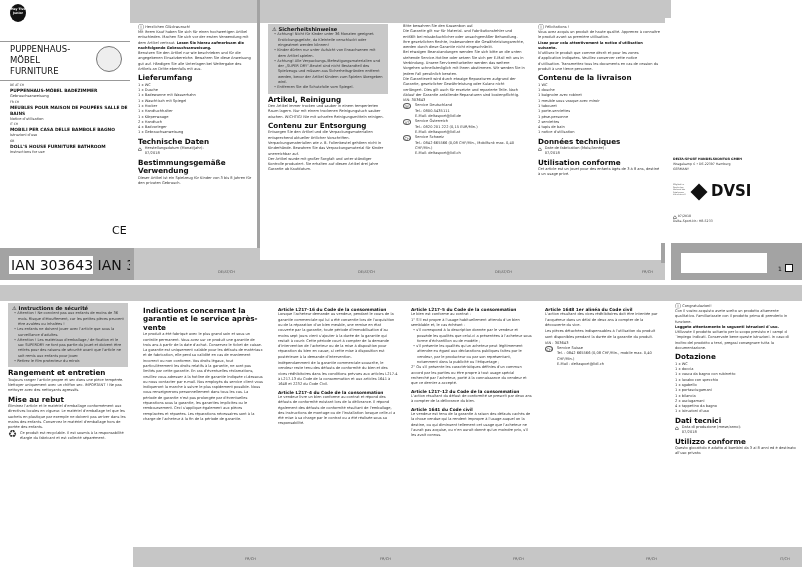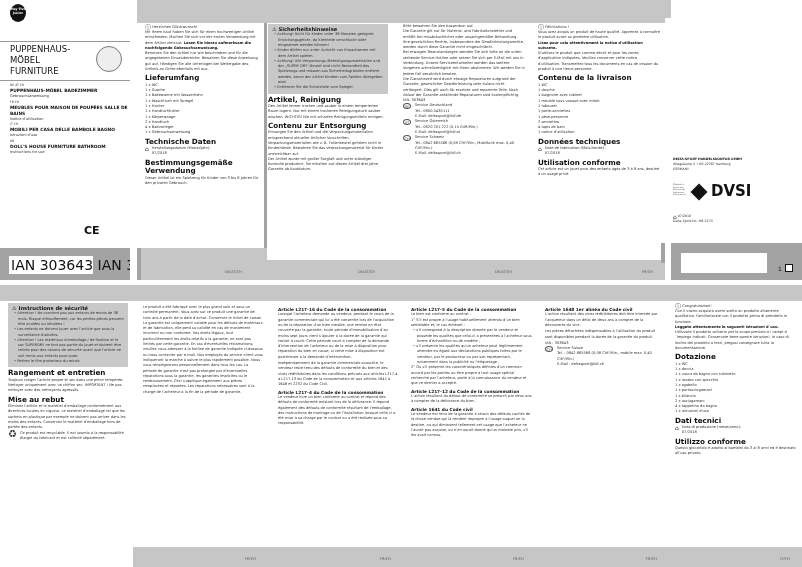--- a/index.html
+++ b/index.html
@@ -39,26 +39,26 @@
     <div style="font-size:3px">FR CH</div>
     <div class="b" style="font-size:4.4px;line-height:6px">MEUBLES POUR MAISON DE POUPÉES SALLE DE BAINS</div>
     <div>Notice d'utilisation</div>
     <div style="font-size:3px">IT CH</div>
     <div class="b" style="font-size:4.4px;line-height:6px">MOBILI PER CASA DELLE BAMBOLE BAGNO</div>
     <div>Istruzioni d'uso</div>
     <div style="font-size:3px">GB</div>
     <div class="b" style="font-size:4.4px;line-height:6px">DOLL'S HOUSE FURNITURE BATHROOM</div>
     <div>Instructions for use</div>
   </div>
-  <div style="position:absolute;left:84px;top:224px;font-size:11px;font-weight:bold;color:#111">CE</div>
+  <div style="position:absolute;left:112px;top:224px;font-size:11px;font-weight:normal;color:#111">CE</div>
   <div style="position:absolute;left:0;top:248px;width:130px;height:32px;background:#a3a3a3"></div>
   <div style="position:absolute;left:9px;top:256px;font-size:14px;color:#111;white-space:nowrap;background:linear-gradient(to right,#fff 0,#fff 84px,transparent 84px);padding:1px 2px">IAN 303643 IAN 303643</div>
 </div>
 
-<div class="page" style="left:137px;top:0;width:130px;height:280px">
+<div class="page" style="left:130px;top:0;width:130px;height:280px">
   <div class="topbar" style="left:0;width:130px"></div>
   <div style="position:absolute;left:127px;top:0;width:3px;height:280px;background:#a3a3a3"></div>
   <div style="position:absolute;left:0;top:248px;width:130px;height:32px;background:#c6c6c6"></div>
   <div style="position:absolute;left:0;top:248px;width:4px;height:32px;background:#a3a3a3"></div>
   <div style="position:absolute;left:8px;top:24px;width:114px">
     <div class="t"><span class="ic">ⓘ</span> <span>Herzlichen Glückwunsch!</span></div>
     <div class="t"><span>Mit Ihrem Kauf haben Sie sich für einen hochwertigen Artikel entschieden. Machen Sie sich vor der ersten Verwendung mit dem Artikel vertraut.</span> <span class="b">Lesen Sie hierzu aufmerksam die nachfolgende Gebrauchsanweisung.</span></div>
     <div class="t">Benutzen Sie den Artikel nur wie beschrieben und für die angegebenen Einsatzbereiche. Bewahren Sie diese Anweisung gut auf. Händigen Sie alle Unterlagen bei Weitergabe des Artikels an Dritte ebenfalls mit aus.</div>
     <div class="h1">Lieferumfang</div>
     <div class="t">
@@ -220,20 +220,21 @@
         <span>Ce produit est recyclable. Il est soumis à la responsabilité élargie du fabricant et est collecté séparément.</span>
       </div>
   </div>
   <div class="foot" style="left:110px;top:272px">FR/CH</div>
 </div>
 
 <div class="page" style="left:133px;top:285px;width:135px;height:282px">
   <div class="topbar" style="left:0;width:135px;height:16px"></div>
   <div class="footbar" style="left:0;top:262px;width:135px"></div>
   <div style="position:absolute;left:10px;top:20px;width:120px">
+    <div class="h1">Indications concernant la garantie et le service après-vente</div>
     <div class="t">Le produit a été fabriqué avec le plus grand soin et sous un contrôle permanent. Vous avez sur ce produit une garantie de trois ans à partir de la date d'achat. Conservez le ticket de caisse. La garantie est uniquement valable pour les défauts de matériaux et de fabrication, elle perd sa validité en cas de maniement incorrect ou non conforme. Vos droits légaux, tout particulièrement les droits relatifs à la garantie, ne sont pas limités par cette garantie. En cas d'éventuelles réclamations, veuillez vous adresser à la hotline de garantie indiquée ci-dessous ou nous contacter par e-mail. Nos employés du service client vous indiqueront la marche à suivre le plus rapidement possible. Nous vous renseignerons personnellement dans tous les cas. La période de garantie n'est pas prolongée par d'éventuelles réparations sous la garantie, les garanties implicites ou le remboursement. Ceci s'applique également aux pièces remplacées et réparées. Les réparations nécessaires sont à la charge de l'acheteur à la fin de la période de garantie.</div>
   </div>
   <div class="foot" style="left:112px;top:272px">FR/CH</div>
 </div>
 
 <div class="page" style="left:268px;top:285px;width:135px;height:282px">
   <div class="topbar" style="left:0;width:135px;height:16px"></div>
   <div class="footbar" style="left:0;top:262px;width:135px"></div>
   <div style="position:absolute;left:10px;top:20px;width:120px">
     <div class="h2">Article L217-16 du Code de la consommation</div>

